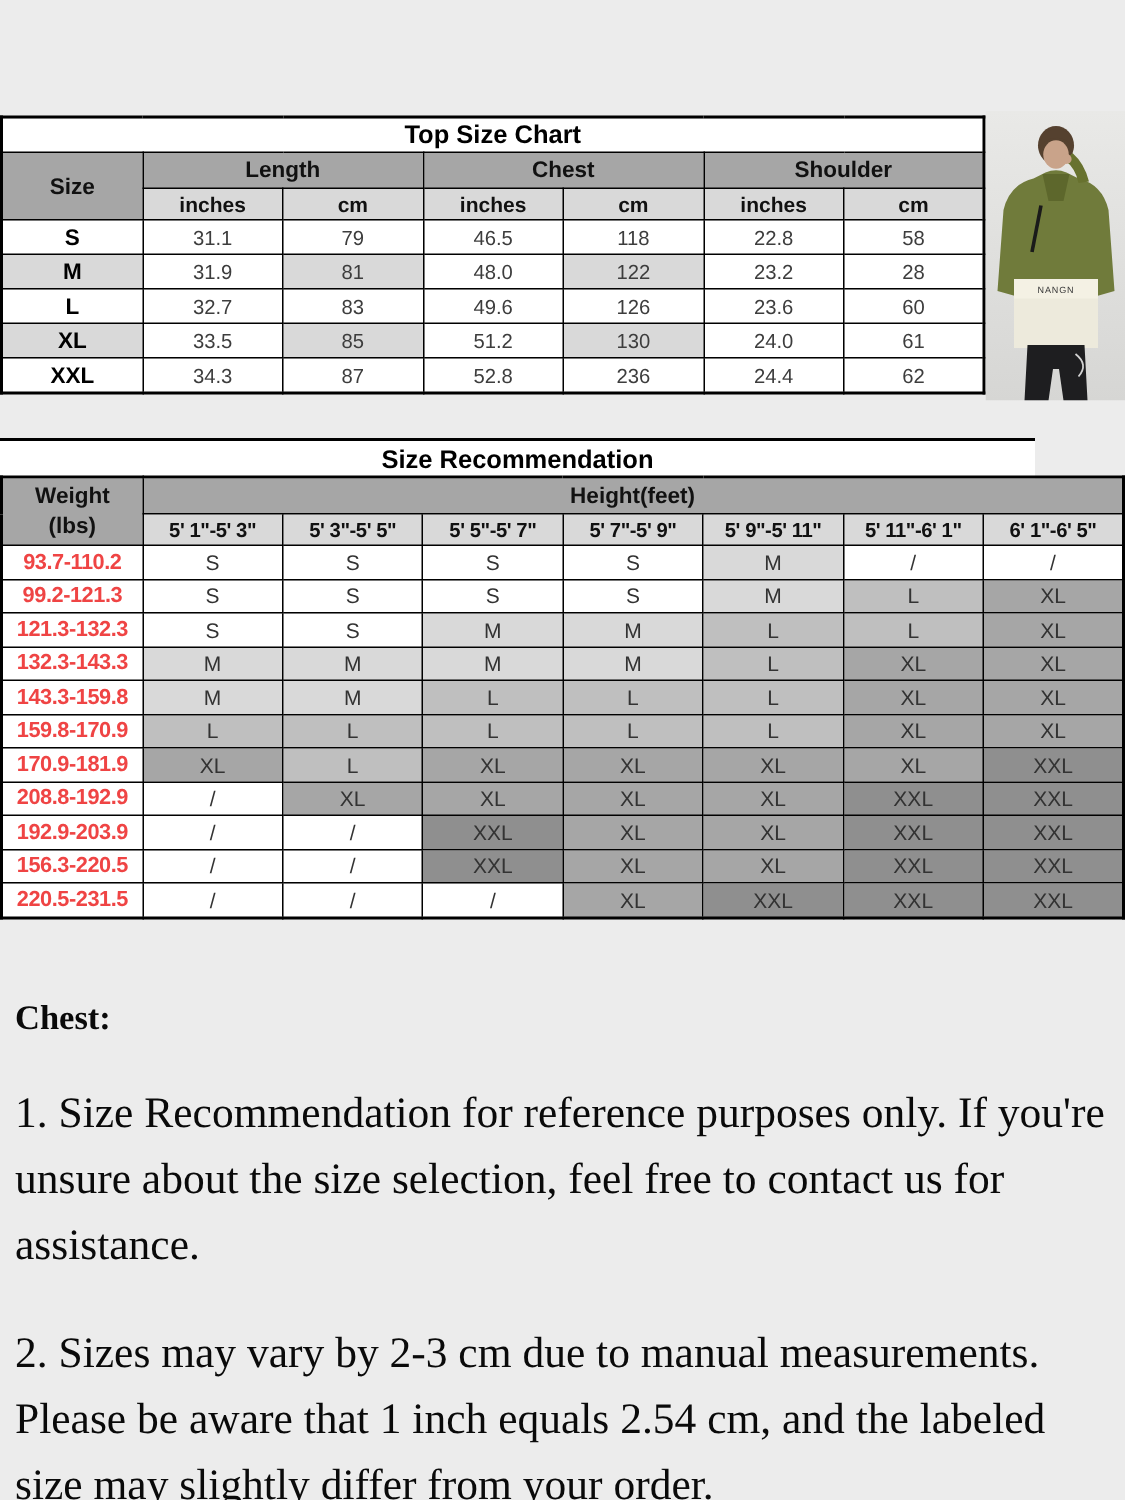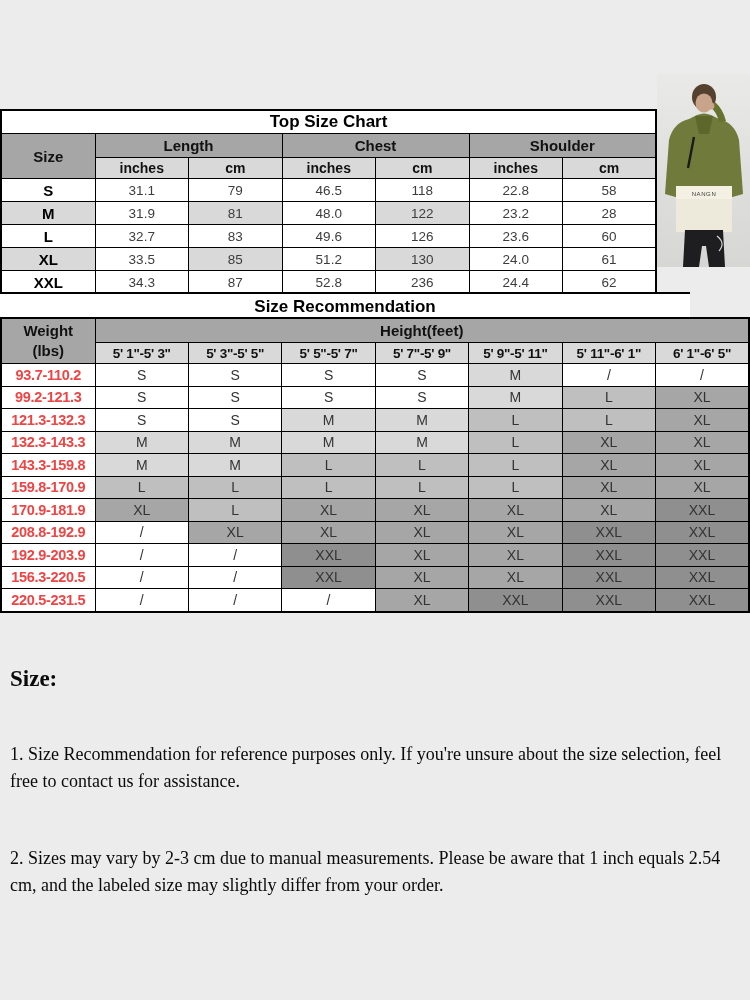--- a/index.html
+++ b/index.html
@@ -10,21 +10,21 @@
     position:relative;
     -webkit-font-smoothing:antialiased;
   }
   .page{position:absolute;inset:0;overflow:hidden;}
 
   table{border-collapse:collapse;table-layout:fixed;}
   td,th{border:1px solid #000;text-align:center;vertical-align:middle;
         white-space:nowrap;overflow:hidden;padding:0;}
 
   
-  .top-chart{position:absolute;left:0;top:77px;width:657px;margin-top:32px;}
+  .top-chart{position:absolute;left:0;top:77px;width:657px;}
   .top-chart table{width:657px;border:2px solid #000;}
   .t-title td{background:#ffffff;font-weight:bold;font-size:17px;height:22px;color:#000;}
   .group-h{background:#a6a6a6;font-weight:bold;font-size:15px;height:23px;color:#111;}
   .size-h{background:#a6a6a6;font-weight:bold;font-size:15px;color:#111;}
   .unit-h{background:#d9d9d9;font-weight:bold;font-size:14px;height:20px;color:#111;}
   .size-cell{background:#fff;font-weight:bold;font-size:15px;height:22px;color:#000;}
   td.val{background:#fff;font-size:13.5px;font-weight:normal;color:#3d3d3d;height:22px;}
   .shade{background:#d9d9d9 !important;}
 
   
@@ -40,21 +40,21 @@
     white-space:pre-line;line-height:1.35;}
   .height-h{background:#a6a6a6;font-weight:bold;font-size:15px;height:23px;color:#111;}
   .range-h{background:#d9d9d9;font-weight:bold;font-size:13.5px;height:20px;color:#111;letter-spacing:-0.3px;}
   .weight-cell{background:#fff;font-weight:bold;font-size:14.5px;height:21.5px;color:#ef4444;letter-spacing:-0.3px;}
   td.rec-cell{font-size:14px;font-weight:normal;color:#333;height:21.5px;}
 
   
   .note{position:absolute;left:10px;top:666px;width:732px;
     font-family:"Liberation Serif",serif;color:#0a0a0a;}
   .note-heading{font-weight:bold;font-size:23px;margin:0 0 0 0;}
-  .note-item{font-size:18px;line-height:1.52;margin:49px 0 0 0;font-weight:normal;}
+  .note-item{font-size:29px;line-height:1.52;margin:28px 0 0 0;font-weight:normal;}
 </style>
 </head>
 <body>
 
 <div class="page">
 
   <section class="top-chart">
     <table>
       <colgroup>
         <col style="width:94px">
@@ -305,20 +305,20 @@
             <td class="rec-cell" style="background: rgb(166, 166, 166);">XL</td>
             <td class="rec-cell" style="background: rgb(143, 143, 143);">XXL</td>
             <td class="rec-cell" style="background: rgb(143, 143, 143);">XXL</td>
             <td class="rec-cell" style="background: rgb(143, 143, 143);">XXL</td>
           </tr>
         </tbody>
     </table>
   </section>
 
   <section class="note">
-    <p class="note-heading">Size:</p>
+    <p class="note-heading">Chest:</p>
     <div>
         <p class="note-item">1. Size Recommendation for reference purposes only. If you're unsure about the size selection, feel free to contact us for assistance.</p>
         <p class="note-item">2. Sizes may vary by 2-3 cm due to manual measurements. Please be aware that 1 inch equals 2.54 cm, and the labeled size may slightly differ from your order.</p>
       </div>
   </section>
 
 </div>
 
 </body></html>

